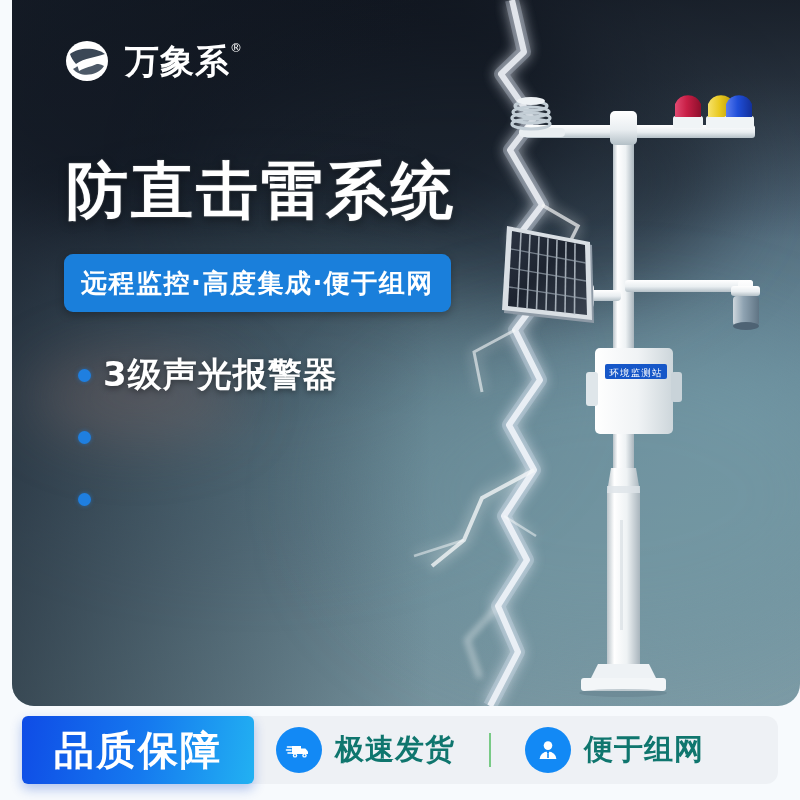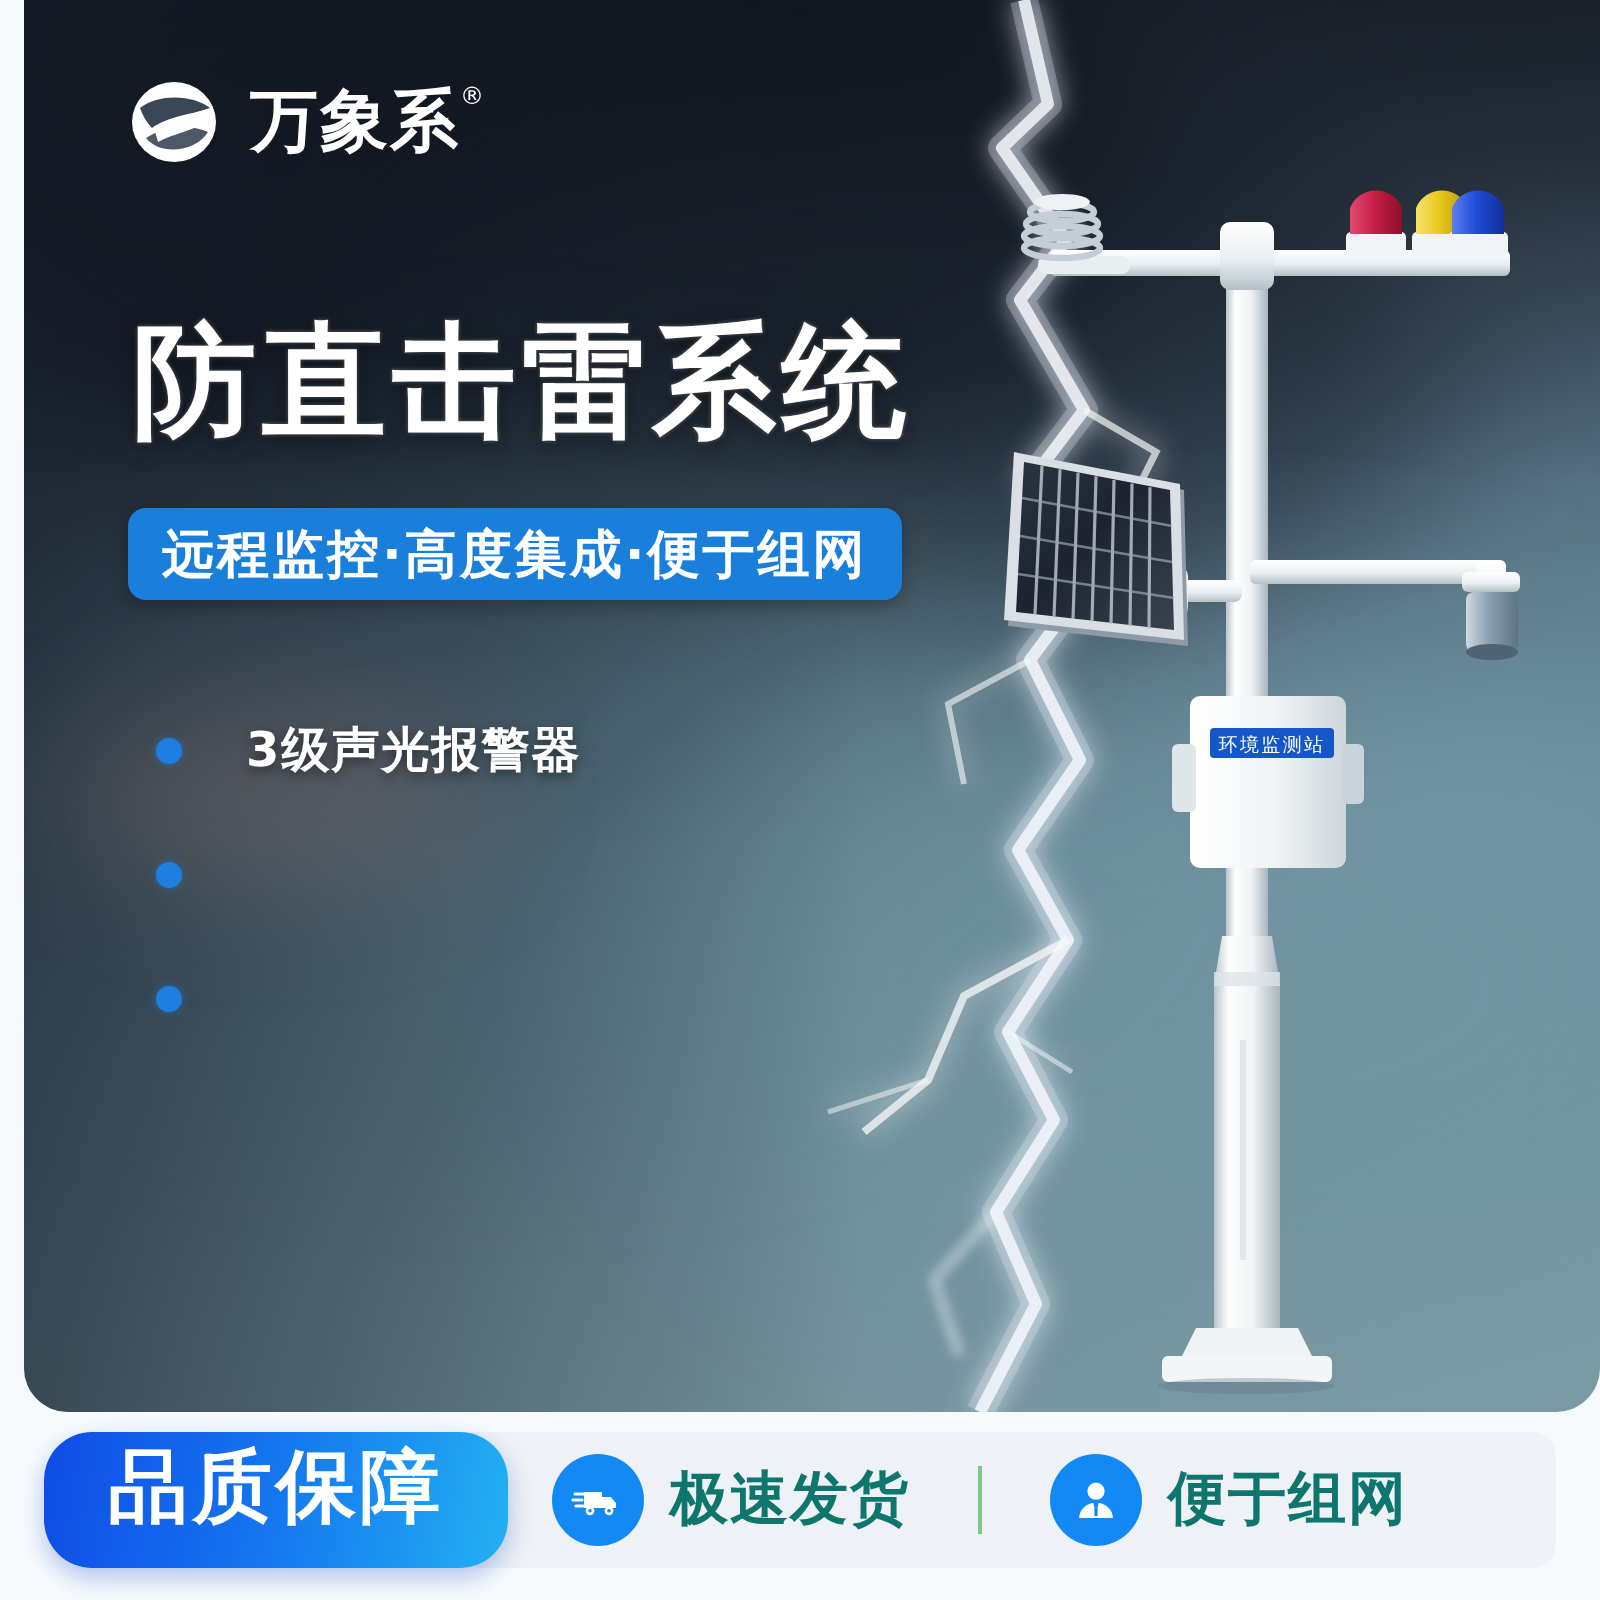--- a/index.html
+++ b/index.html
@@ -46,58 +46,58 @@
   .logo-reg { position:absolute; top:-2px; right:-13px; font-size:12px; font-weight:normal; color:#fff; }
 
   
   .headline {
     position:absolute; left:54px; top:160px;
     font-size:62px; font-weight:bold; color:#ffffff; letter-spacing:3px; line-height:1;
     font-family:"DejaVu Sans",sans-serif;
     text-shadow:0 3px 10px rgba(0,0,0,.40), 0 0 2px rgba(255,255,255,.35);
   }
   .subbadge {
-    position:absolute; left:52px; top:254px; height:46px;
+    position:absolute; left:52px; top:254px; height:58px;
     display:flex; align-items:center; padding:0 17px;
     background:#1a7fdb; border-radius:9px;
     box-shadow:0 3px 9px rgba(0,0,0,.28);
   }
   .subbadge span {
     font-size:26px; font-weight:bold; color:#ffffff; letter-spacing:1.5px;
     font-family:"DejaVu Sans",sans-serif; white-space:nowrap;
   }
 
   
   .features { position:absolute; left:66px; top:344px; }
   .feat { display:flex; align-items:center; height:62px; }
   .feat-dot { width:13px; height:13px; border-radius:50%; background:#1f7fe0; flex:none;
               box-shadow:0 0 4px rgba(31,127,224,.55); }
   .feat-label {
-    margin-left:32px; font-size:24px; font-weight:bold; color:#ffffff; letter-spacing:1px;
+    margin-left:12px; font-size:34px; font-weight:bold; color:#ffffff; letter-spacing:1px;
     font-family:"DejaVu Sans",sans-serif;
     text-shadow:0 2px 6px rgba(0,0,0,.45);
     text-align:center;
   }
 
   
   .device { position:absolute; left:0; top:0; width:788px; height:706px; }
 
   
   .footer {
     position:absolute; left:22px; top:716px; width:756px; height:68px;
     display:flex; align-items:center;
   }
   .footer-strip {
     position:absolute; left:70px; top:0; width:686px; height:68px;
     background:#eef1f5; border-radius:12px;
   }
   .quality-pill {
     position:relative; z-index:2; width:232px; height:68px;
     background:linear-gradient(100deg,#0f4ce6 0%, #1579ef 52%, #22b1f2 100%);
-    border-radius:24px; display:flex; justify-content:center;
+    border-radius:6px; display:flex; align-items:center; justify-content:center;
     box-shadow:0 5px 12px rgba(16,70,200,.30);
   }
   .quality-pill span {
     font-size:40px; font-weight:bold; color:#ffffff; letter-spacing:2px;
     font-family:"DejaVu Sans",sans-serif;
   }
   .promo-group { position:relative; z-index:2; display:flex; align-items:center; margin-left:22px; }
   .promo { display:flex; align-items:center; }
   .promo-icon { width:46px; height:46px; border-radius:50%; background:#1289f5; flex:none;
                 display:flex; align-items:center; justify-content:center; }

